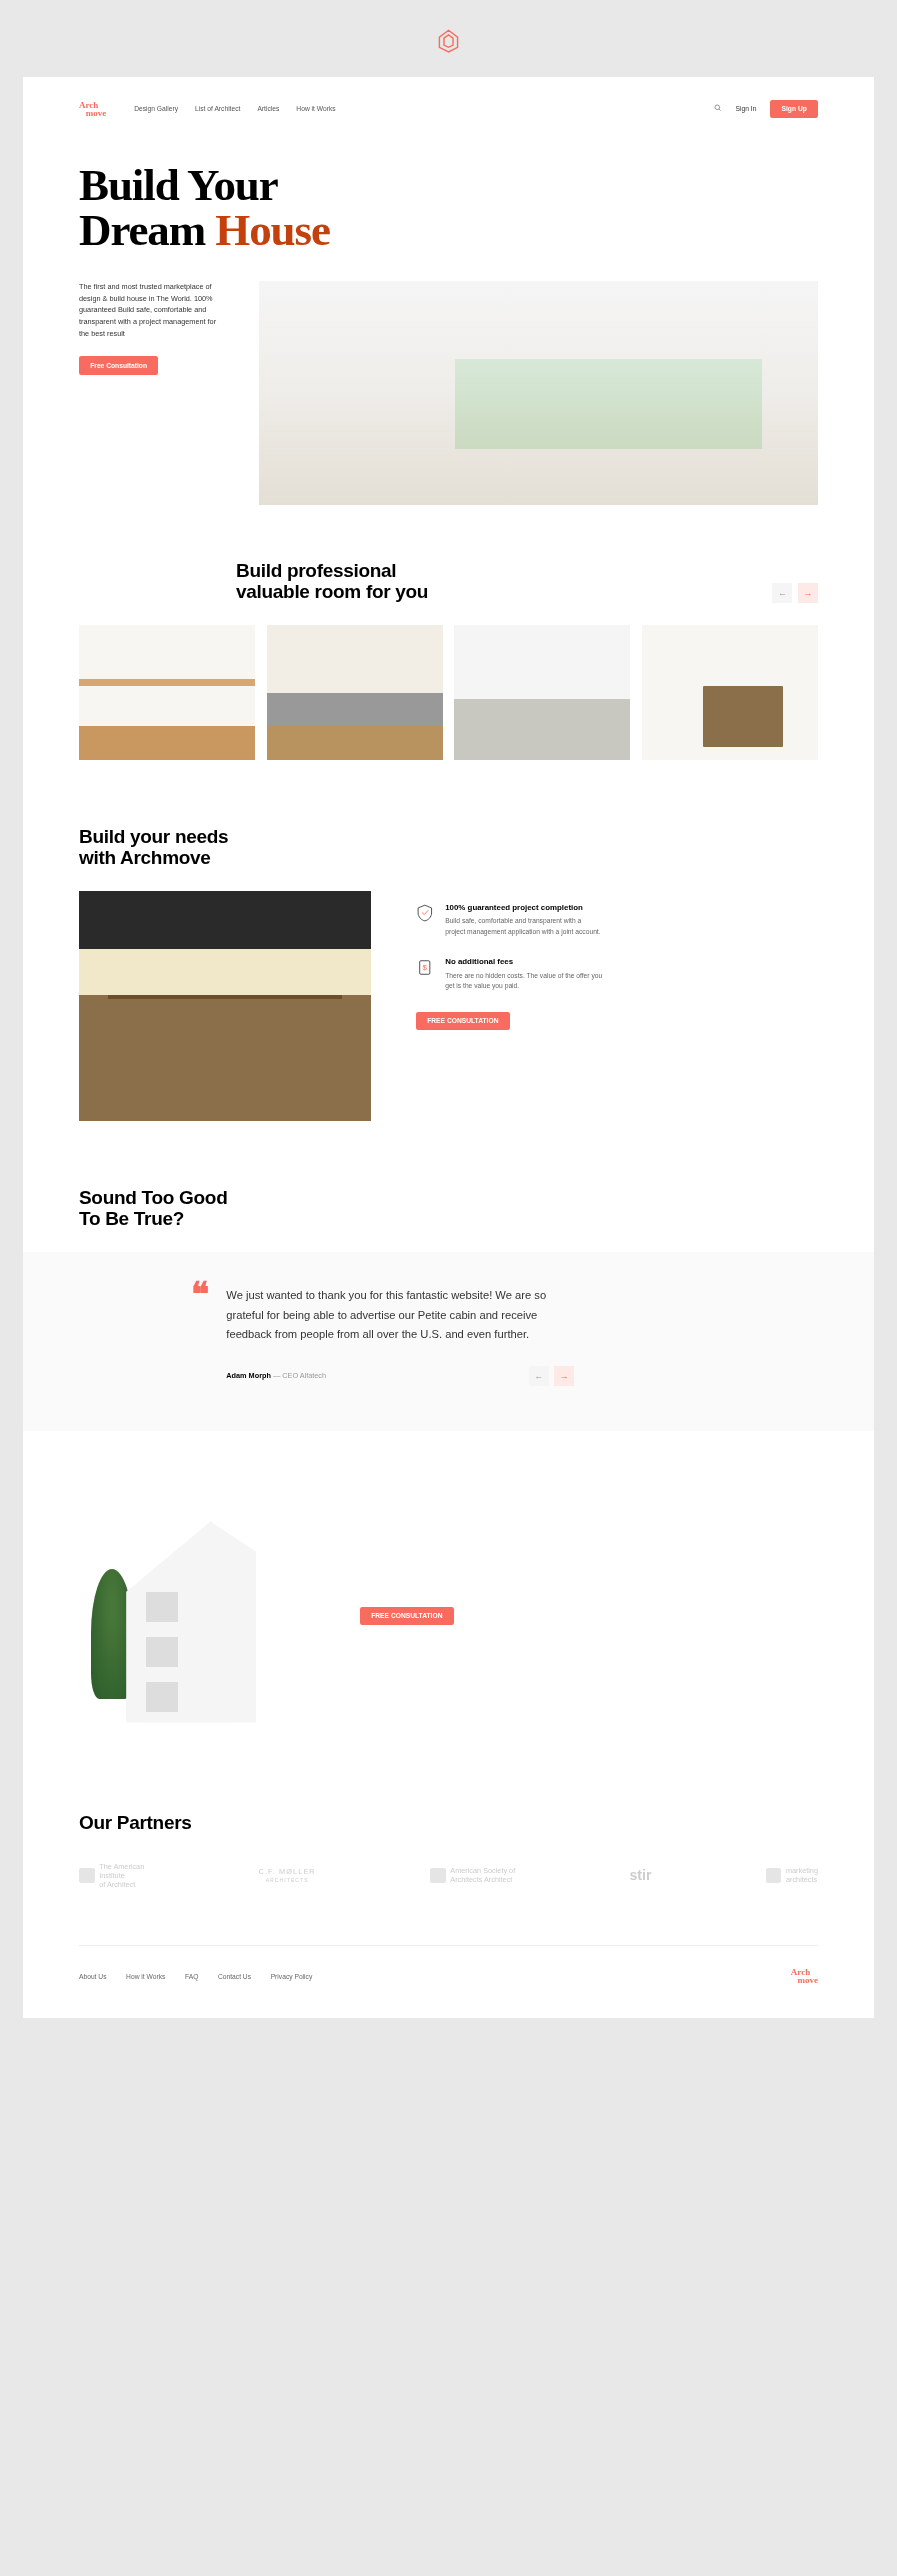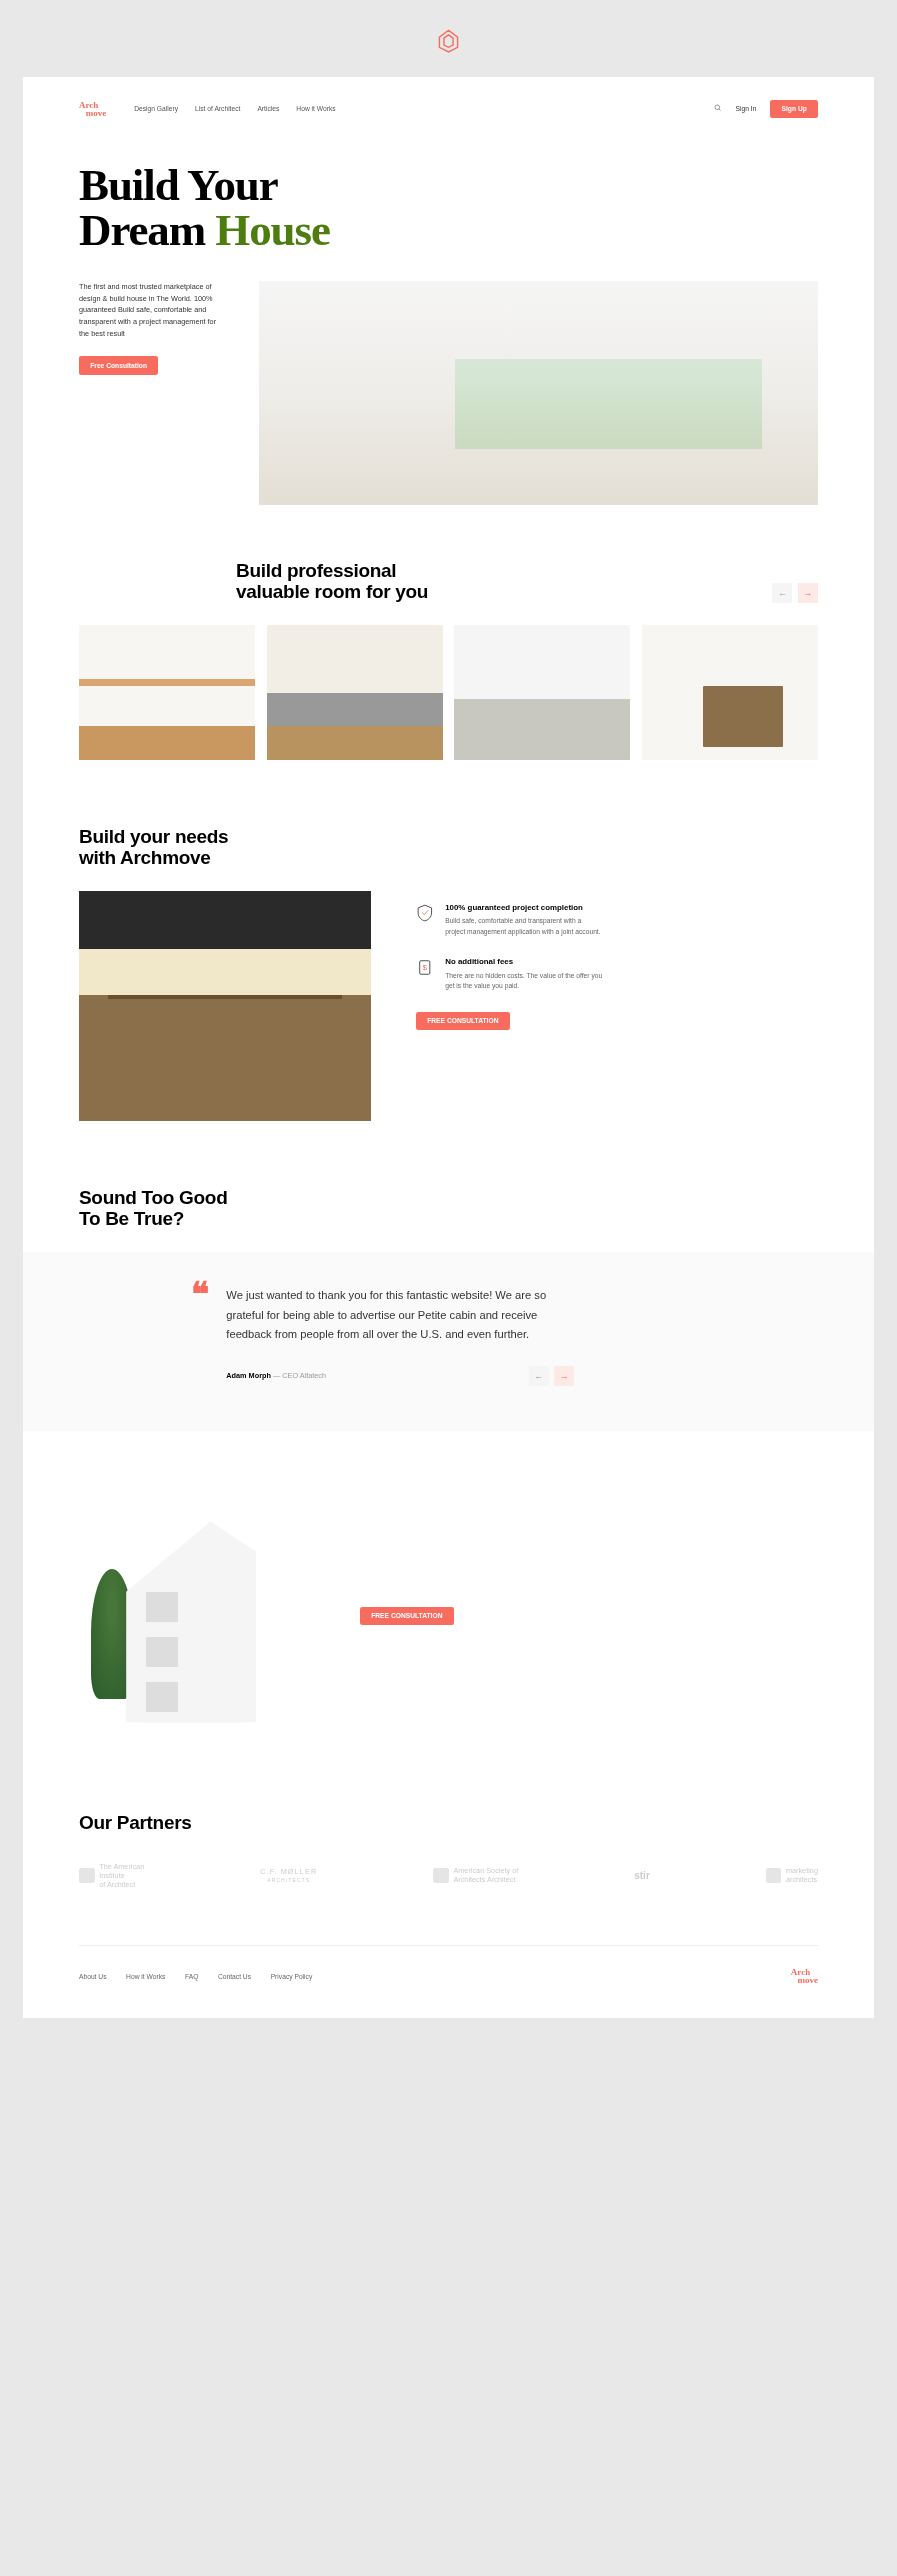--- a/index.html
+++ b/index.html
@@ -10,21 +10,21 @@
 .header-left { display: flex; align-items: center; gap: 28px; }
 .brand { color: #f76c5e; font-weight: 700; font-size: 9px; line-height: 0.9; font-family: Georgia, serif; }
 .brand .line2 { margin-left: 6.7px; }
 .nav { display: flex; gap: 17px; }
 .nav a { color: #555; text-decoration: none; font-size: 6.7px; }
 .header-right { display: flex; align-items: center; gap: 14px; }
 .search-icon { width: 7.9px; height: 7.9px; }
 .signin { color: #333; font-size: 6.7px; text-decoration: none; }
 .btn-primary { background: #f76c5e; color: #fff; padding: 5.6px 11.2px; border: none; border-radius: 2.2px; font-size: 6.7px; font-weight: 600; cursor: pointer; }
 .hero h1 { font-family: Georgia, 'Times New Roman', serif; font-size: 45px; font-weight: 900; line-height: 1; letter-spacing: -1.1px; margin-bottom: 28px; }
-.hero h1 .accent { color: #4d7c0f; margin-top: 6px; }
+.hero h1 .accent { color: #c2410c; margin-top: 6px; }
 .hero-content { display: flex; gap: 34px; }
 .hero-text { width: 146px; flex-shrink: 0; }
 .hero-text p { font-size: 7.3px; line-height: 1.6; color: #333; margin-bottom: 17px; }
 .hero-img { flex: 1; height: 224px; background: linear-gradient(180deg, #f5f5f5 0%, #e8e5dd 100%); position: relative; overflow: hidden; }
 .hero-img::before { content: ''; position: absolute; left: 35%; top: 35%; width: 55%; height: 40%; background: linear-gradient(180deg, #d8e8d8, #c8dcc0); }
 .hero-img::after { content: ''; position: absolute; bottom: 0; left: 0; right: 0; height: 50%; background: linear-gradient(180deg, transparent, rgba(220,210,195,0.3)); }
 .section-title { font-family: Liberation Sans, sans-serif; font-size: 19px; font-weight: 900; line-height: 1.1; letter-spacing: -0.3px; }
 .gallery-section { margin-top: 56px; }
 .gallery-header { display: flex; justify-content: space-between; align-items: flex-end; margin-bottom: 22.4px; padding-left: 157px; }
 .arrows { display: flex; gap: 5.6px; }
@@ -228,21 +228,21 @@
         <div>C.F. MØLLER</div>
           <div style="font-size:5px;">ARCHITECTS</div>
       </div>
       <div class="partner">
         <div class="partner-icon"></div>
         <div>
             <div>American Society of</div>
             <div>Architects Architect</div>
           </div>
       </div>
-      <div class="partner" style="font-size:10px;font-weight:700;">
+      <div class="partner" style="font-size:14px;font-weight:700;">
         <span>stir</span>
       </div>
       <div class="partner">
         <div class="partner-icon"></div>
         <div>
             <div>marketing</div>
             <div>architects</div>
           </div>
       </div>
     </div>

